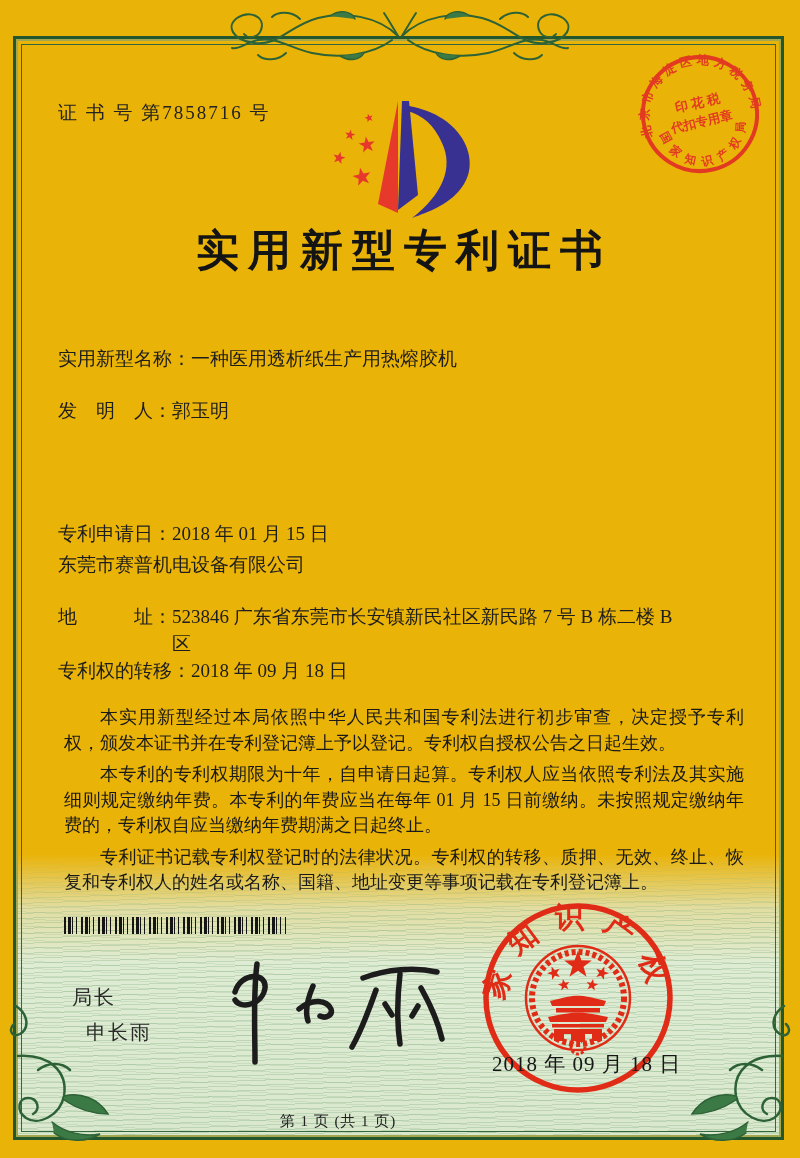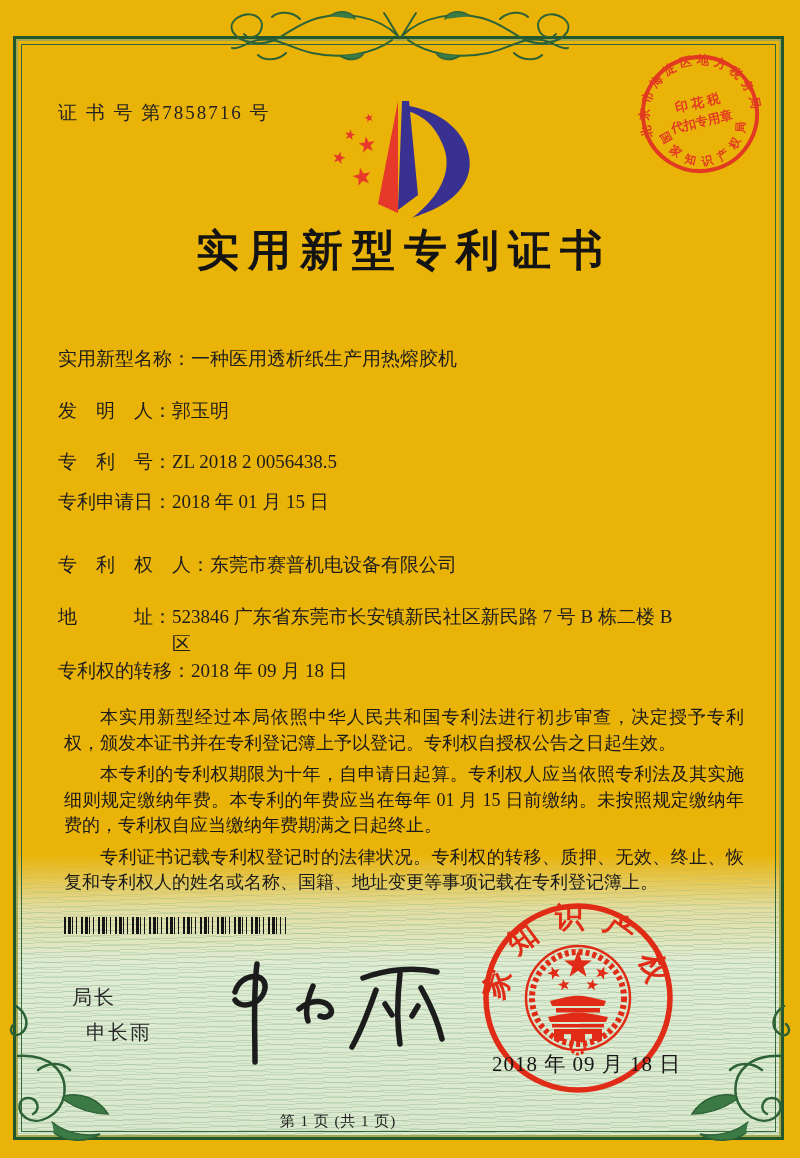--- a/index.html
+++ b/index.html
@@ -139,30 +139,25 @@
   <div class="title">实用新型专利证书</div>
 
   <div class="field" style="top:345px">
     <span class="flabel">实用新型名称：</span>
     <span class="fvalue">一种医用透析纸生产用热熔胶机</span>
   </div>
   <div class="field" style="top:397px">
     <span class="flabel">发　明　人：</span>
     <span class="fvalue">郭玉明</span>
   </div>
-  <div class="field" style="top:448px">
-    <span class="flabel">专　利　号：</span>
-    <span class="fvalue">ZL 2018 2 0056438.5</span>
-  </div>
-  <div class="field" style="top:488px">
+  <div class="field" style="top:520px">
     <span class="flabel">专利申请日：</span>
     <span class="fvalue">2018 年 01 月 15 日</span>
   </div>
   <div class="field" style="top:551px">
-    <span class="flabel">专　利　权　人：</span>
     <span class="fvalue">东莞市赛普机电设备有限公司</span>
   </div>
   <div class="field" style="top:603px">
     <span class="flabel">地　　　址：</span>
     <span class="fvalue">523846 广东省东莞市长安镇新民社区新民路 7 号 B 栋二楼 B
 区</span>
   </div>
   <div class="field" style="top:657px">
     <span class="flabel">专利权的转移：</span>
     <span class="fvalue">2018 年 09 月 18 日</span>

